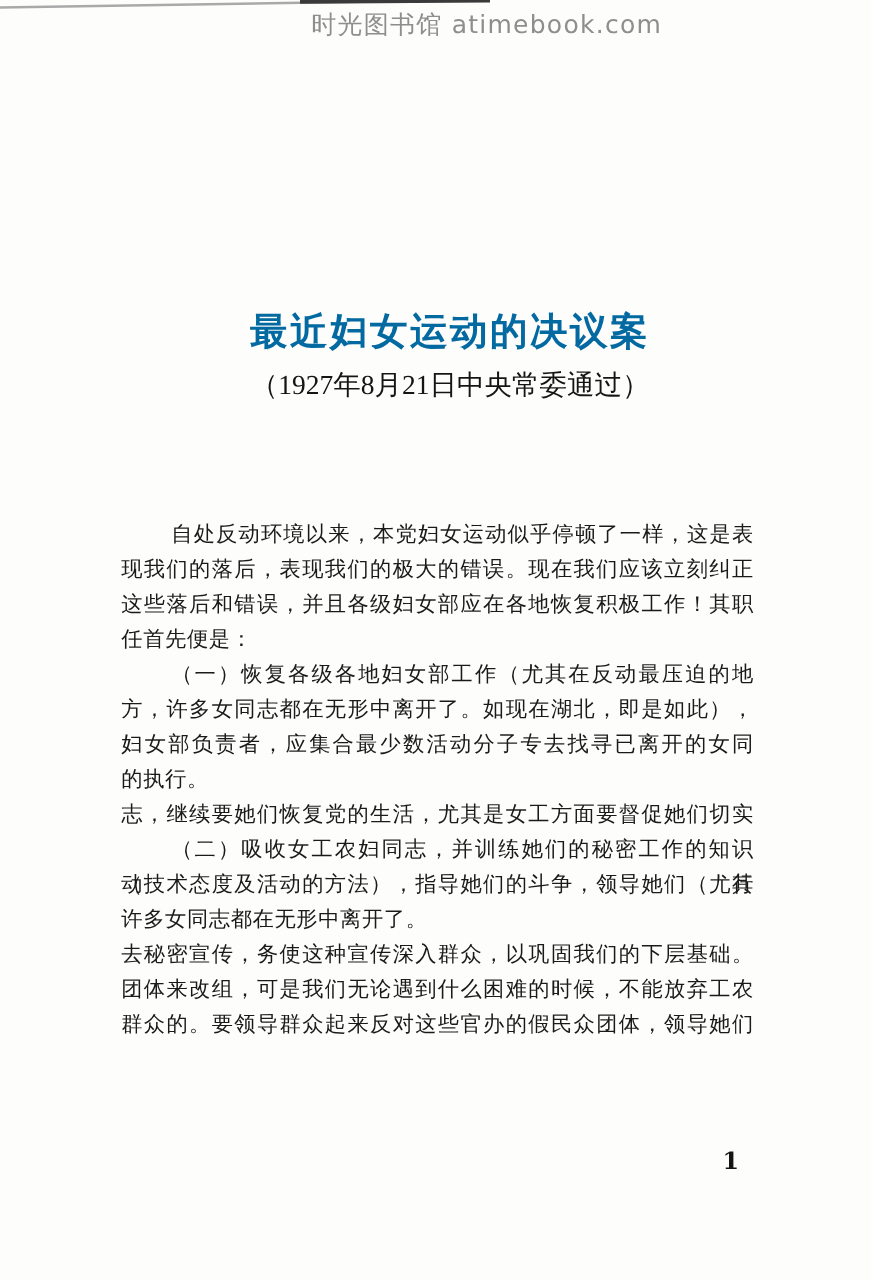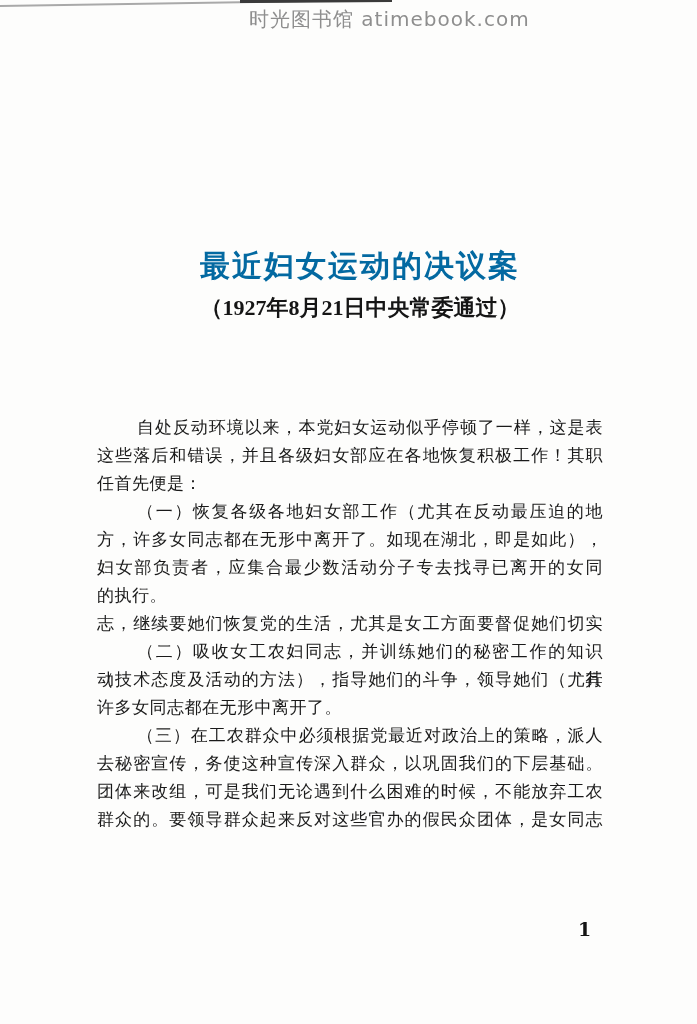--- a/index.html
+++ b/index.html
@@ -44,21 +44,21 @@
     font-size:30px;line-height:36px;
     font-weight:bold;
     letter-spacing:2px;
     color:#0369a1;
     white-space:nowrap;
   }
   .subtitle{
     position:absolute;top:294px;left:10px;right:-10px;
     text-align:center;
     font-size:22px;line-height:27px;
-    font-weight:bold;
+    font-weight:normal;
     color:#151515;
     white-space:nowrap;
   }
   .body{
     position:absolute;top:414px;left:0;width:506px;
     font-size:17px;line-height:28px;
   }
   .line{height:28px;letter-spacing:0.5px;}
   .line.j{
     text-align:justify;
@@ -86,33 +86,33 @@
   <div class="watermark">时光图书馆 atimebook.com</div>
 
   <div class="content">
 
     <h1 class="title">最近妇女运动的决议案</h1>
 
     <div class="subtitle">（1927年8月21日中央常委通过）</div>
 
     <div class="body">
       <div class="line j ind">自处反动环境以来，本党妇女运动似乎停顿了一样，这是表</div>
+      <div class="line j">现我们的落后，表现我们的极大的错误。现在我们应该立刻纠正</div>
       <div class="line j">这些落后和错误，并且各级妇女部应在各地恢复积极工作！其职</div>
       <div class="line">任首先便是：</div>
       <div class="line j ind">（一）恢复各级各地妇女部工作（尤其在反动最压迫的地</div>
       <div class="line j">方，许多女同志都在无形中离开了。如现在湖北，即是如此），</div>
       <div class="line j">妇女部负责者，应集合最少数活动分子专去找寻已离开的女同</div>
       <div class="line">的执行。</div>
       <div class="line j">志，继续要她们恢复党的生活，尤其是女工方面要督促她们切实</div>
       <div class="line j ind">（二）吸收女工农妇同志，并训练她们的秘密工作的知识（行</div>
       <div class="line j">动技术态度及活动的方法），指导她们的斗争，领导她们（尤其</div>
       <div class="line">许多女同志都在无形中离开了。</div>
-      <div class="line j ind">（三）在工农群众中必须根据党最近对政治上的策略，派人</div>
       <div class="line j">去秘密宣传，务使这种宣传深入群众，以巩固我们的下层基础。</div>
       <div class="line j">团体来改组，可是我们无论遇到什么困难的时候，不能放弃工农</div>
-      <div class="line j">群众的。要领导群众起来反对这些官办的假民众团体，是女同志</div>
+      <div class="line j">群众的。要领导群众起来反对这些官办的假民众团体，领导她们</div>
     </div>
 
   </div>
 
   <div class="page-number">1</div>
 
 </div>
 
 </body></html>

